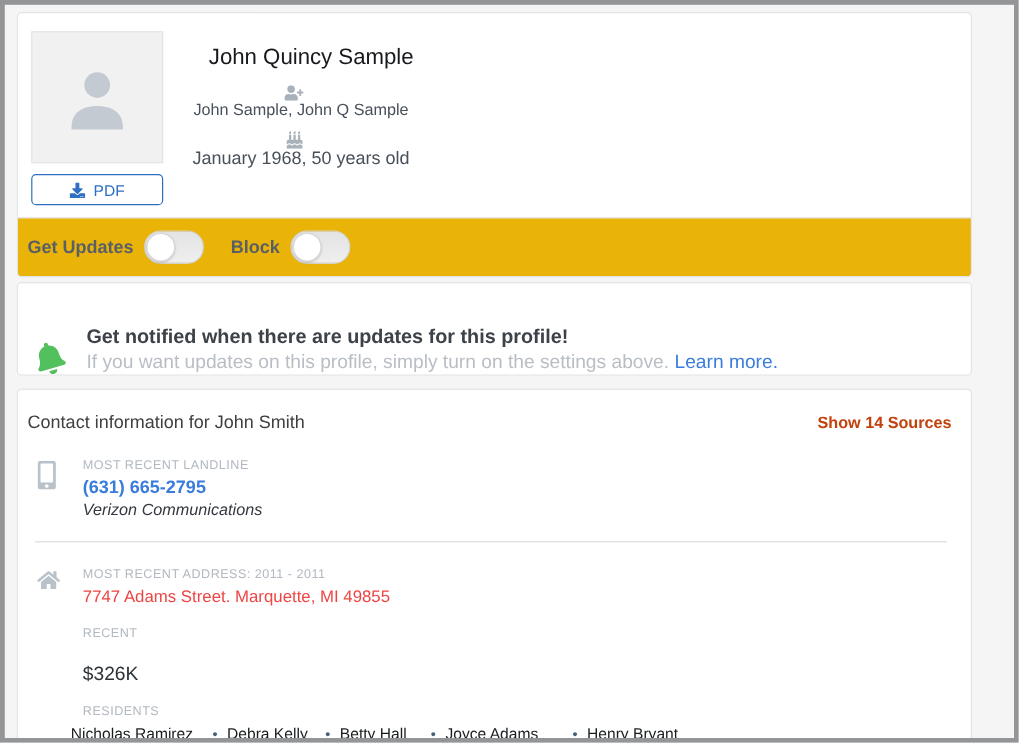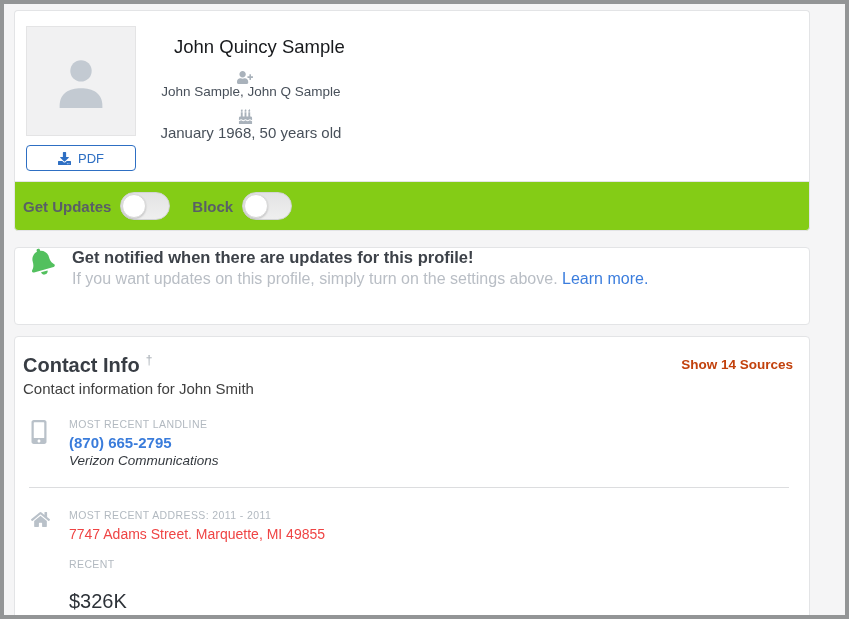--- a/index.html
+++ b/index.html
@@ -55,21 +55,21 @@
     margin-bottom: 10px;
     color: #48505a;
     flex-direction: column;
   }
   .detail-row .d-icon { width: 17px; margin-right: 11px; color: #a9b2bb; display: flex; justify-content: center; }
   .detail-row:nth-child(2) { font-size: 13.5px; }
   .detail-row:nth-child(3), .detail-row:nth-child(4) { font-size: 15px; }
 
   
   .toggle-strip {
-    background: #84cc16;
+    background: #eab308;
     border: 1px solid #e3e4e6;
     border-radius: 0 0 4px 4px;
     height: 50px;
     display: flex; align-items: center;
     padding: 0 8px;
   }
   .toggle-label { font-size: 15px; font-weight: bold; color: #595f66; }
   .toggle {
     width: 50px; height: 28px;
     border-radius: 14px;
@@ -82,26 +82,26 @@
     position: absolute; left: 1px; top: 1px;
     width: 24px; height: 24px;
     border-radius: 50%;
     background: #fff;
     border: 1px solid #d8d8d8;
     box-shadow: 0 1px 2px rgba(0,0,0,.18);
   }
 
   
   .notify-card {
-    margin-top: 16px;
+    margin-top: 4px;
     background: #fff;
     border: 1px solid #e3e4e6;
     border-radius: 4px;
     height: 78px;
-    display: flex; align-items: flex-start;
+    display: flex; align-items: flex-end;
     padding: 0 20px 0 14px;
   }
   .bell-wrap { width: 26px; margin-right: 17px; color: #53c05e; transform: rotate(-16deg); }
   .notify-title { font-size: 16.5px; font-weight: bold; color: #3d4249; margin: 0 0 3px 0; }
   .notify-body { font-size: 16px; color: #b9bec5; }
   .learn-link { color: #3b7ddd; text-decoration: none; cursor: pointer; }
 
   
   .contact-card {
     margin-top: 11px;
@@ -123,21 +123,21 @@
     font-size: 10.5px; letter-spacing: .4px;
     color: #b2b9c0; margin-bottom: 4px;
   }
   .phone-link { font-size: 15px; font-weight: bold; color: #3a7cdb; text-decoration: none; cursor: pointer; display: inline-block; margin-bottom: 2px; }
   .carrier { font-size: 13.5px; font-style: italic; color: #34393f; }
 
   .divider { border: none; border-top: 1px solid #dcdddf; margin: 19px 4px 0 6px; }
 
   .addr-link { font-size: 14px; color: #ef4444; text-decoration: none; cursor: pointer; }
   .sub-group { margin-top: 15px; }
-  .details-value { font-size: 20px; color: #2d3238; margin-top: 20px; }
+  .details-value { font-size: 16px; color: #2d3238; margin-top: 20px; }
   .residents-row {
     display: flex; align-items: center;
     margin: 5px 0 0 -10px;
     font-size: 13px; color: #191c1f;
   }
   .resident { display: flex; align-items: center; }
   .resident .dot { color: #41607c; font-size: 12px; margin: 0 8px; }
   .resident:nth-child(1) { min-width: 110px; }
   .resident:nth-child(2) { min-width: 94px; }
   .resident:nth-child(3) { min-width: 88px; }
@@ -208,35 +208,34 @@
         <p class="notify-title">Get notified when there are updates for this profile!</p>
         <span class="notify-body">If you want updates on this profile, simply turn on the settings above.</span>
         <span class="notify-body"> </span>
         <a class="learn-link">Learn more.</a>
       </div>
     </div>
 
     <div class="contact-card">
       <div class="contact-head">
         <div>
-          <h2 class="contact-title"><span>Contact Info</span><span class="dagger">†</span></h2>
           <div class="contact-sub">Contact information for John Smith</div>
         </div>
         <a class="sources-link">Show 14 Sources</a>
       </div>
 
       <div class="info-row">
         <span class="row-icon">
           <svg width="16" height="24" viewBox="0 0 320 512" fill="currentColor">
               <path d="M272 0H48C21.5 0 0 21.5 0 48v416c0 26.5 21.5 48 48 48h224c26.5 0 48-21.5 48-48V48c0-26.5-21.5-48-48-48zM160 480c-17.7 0-32-14.3-32-32s14.3-32 32-32 32 14.3 32 32-14.3 32-32 32zm112-108c0 6.6-5.4 12-12 12H60c-6.6 0-12-5.4-12-12V60c0-6.6 5.4-12 12-12h200c6.6 0 12 5.4 12 12v312z"></path>
             </svg>
         </span>
         <div>
           <div class="row-label">MOST RECENT LANDLINE</div>
-          <a class="phone-link">(870) 665-2795</a>
+          <a class="phone-link">(631) 665-2795</a>
           <div class="carrier">Verizon Communications</div>
         </div>
       </div>
 
       <hr class="divider">
 
       <div class="info-row">
         <span class="row-icon">
           <svg width="19" height="17" viewBox="0 0 576 512" fill="currentColor">
               <path d="M280.37 148.26L96 300.11V464a16 16 0 0 0 16 16l112.06-.29a16 16 0 0 0 15.92-16V368a16 16 0 0 1 16-16h64a16 16 0 0 1 16 16v95.64a16 16 0 0 0 16 16.05L464 480a16 16 0 0 0 16-16V300L295.67 148.26a12.19 12.19 0 0 0-15.3 0zM571.6 251.47L488 182.56V44.05a12 12 0 0 0-12-12h-56a12 12 0 0 0-12 12v72.61L318.47 43a48 48 0 0 0-61 0L4.34 251.47a12 12 0 0 0-1.6 16.9l25.5 31A12 12 0 0 0 45.15 301l235.22-193.74a12.19 12.19 0 0 1 15.3 0L530.9 301a12 12 0 0 0 16.9-1.6l25.5-31a12 12 0 0 0-1.7-16.93z"></path>

